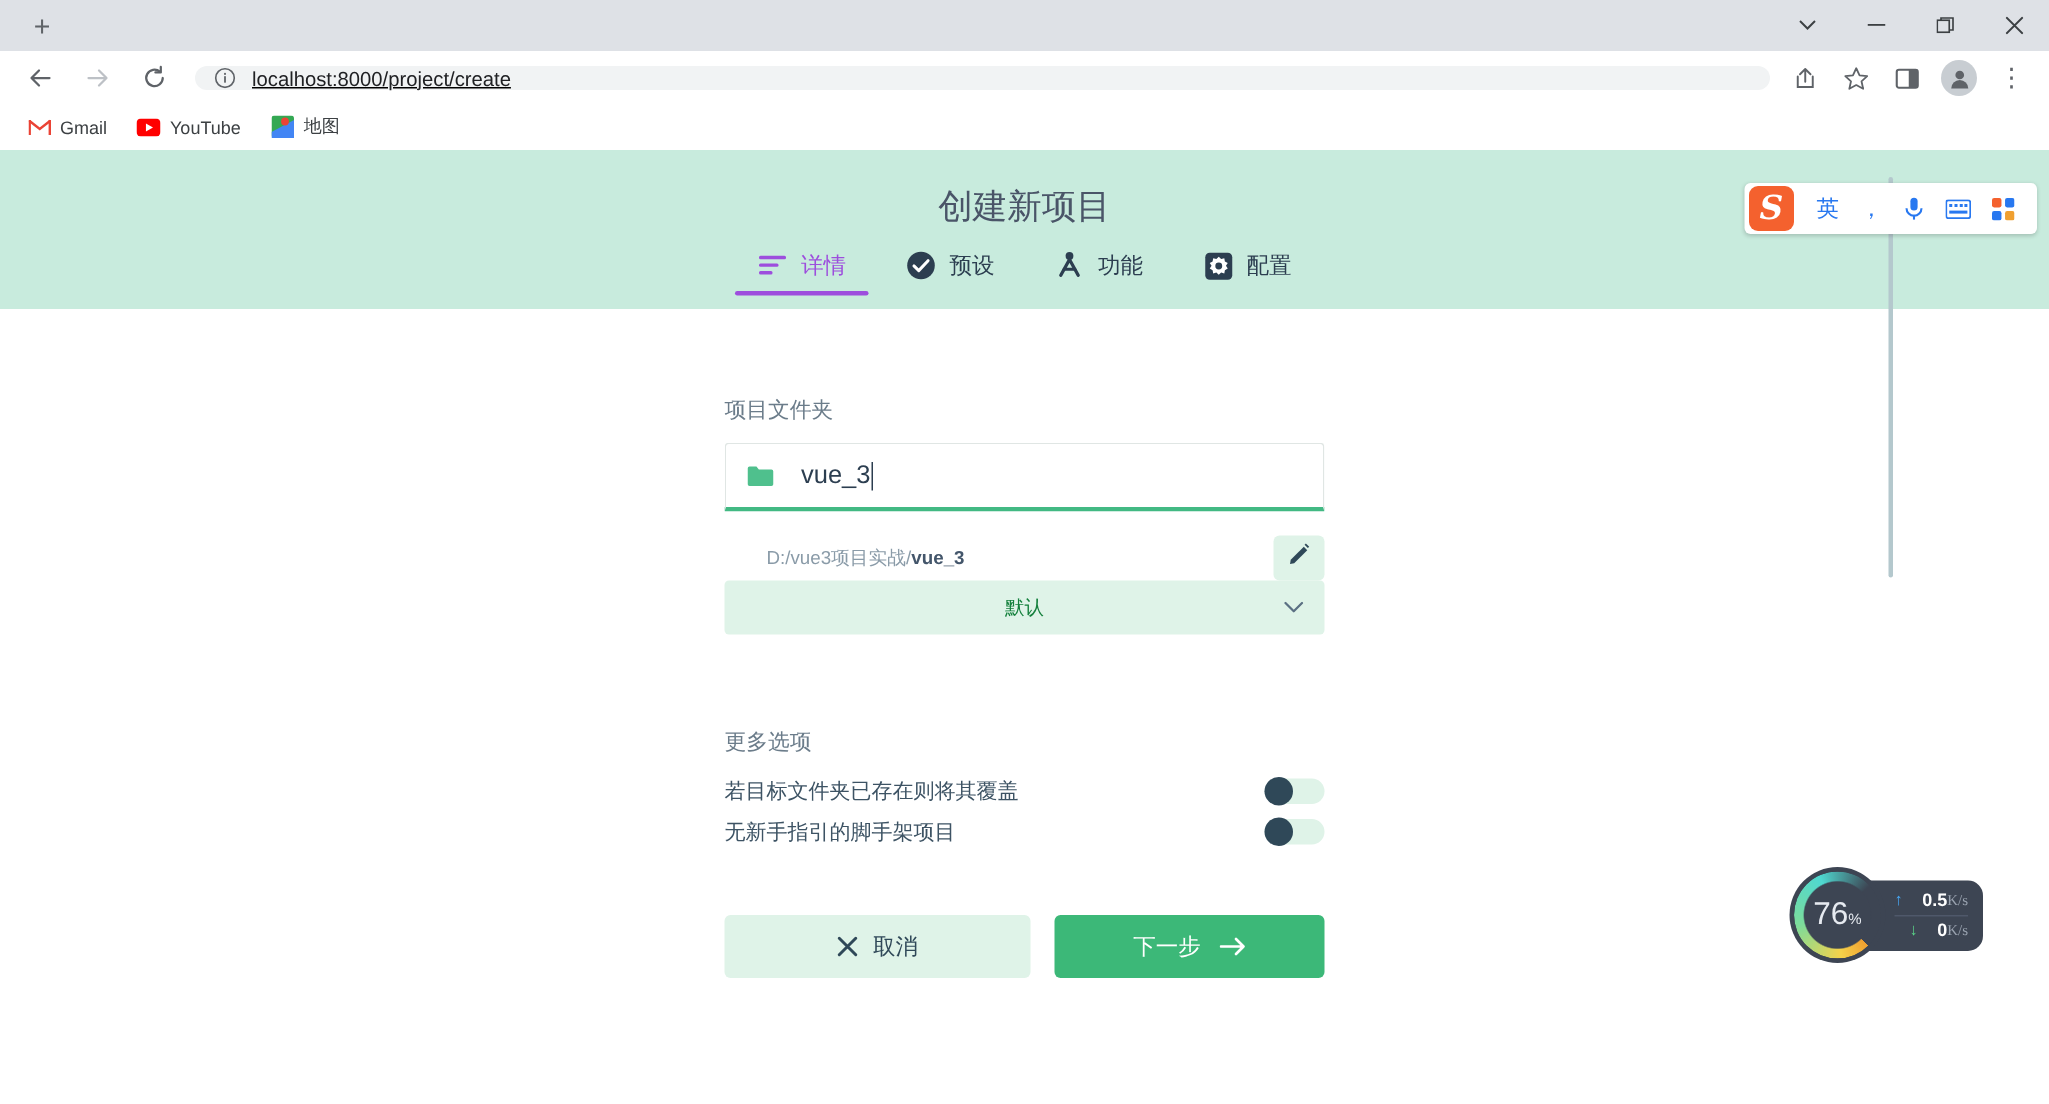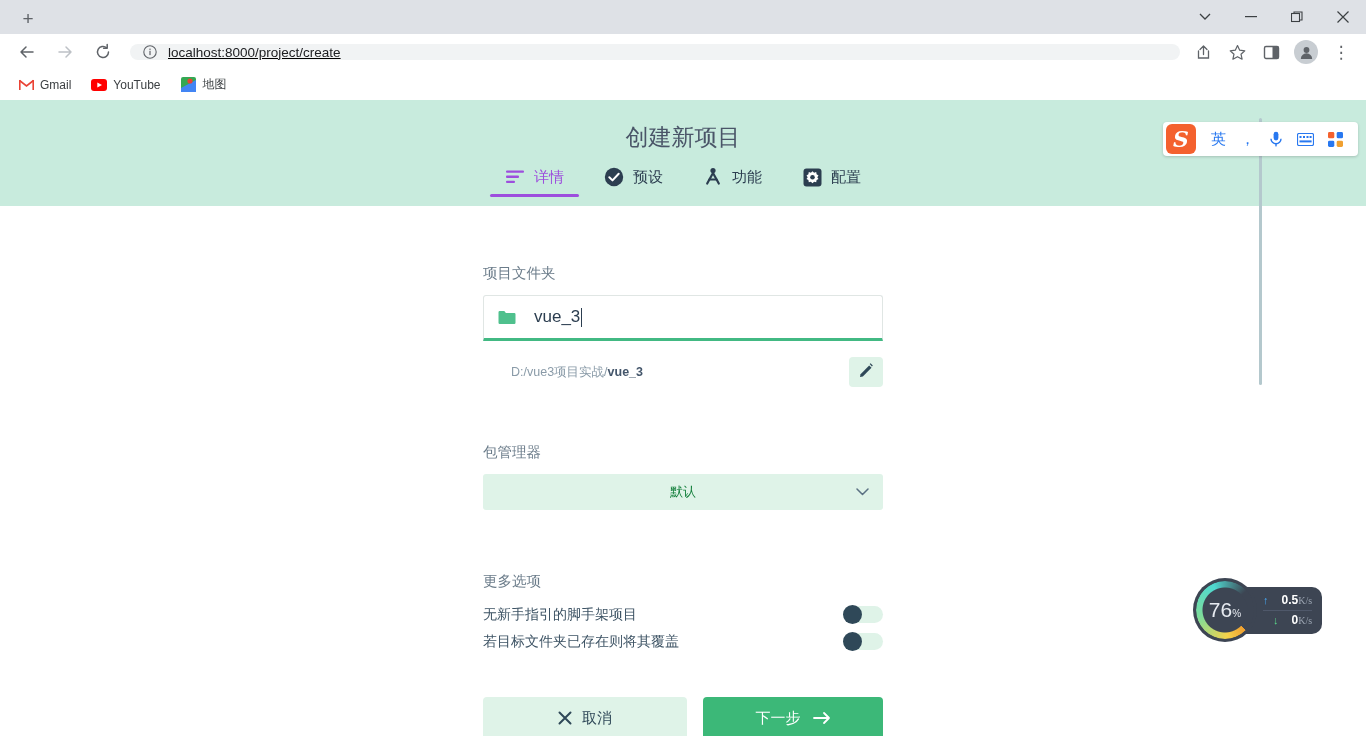--- a/index.html
+++ b/index.html
@@ -609,41 +609,40 @@
       <div class="edit-btn">
         <span>
           <svg width="15" height="15" viewBox="0 0 15 15">
             <path d="M1.5 11.2 L10.2 2.5 L12.5 4.8 L3.8 13.5 L1 14 Z" fill="#2f4858"></path>
             <path d="M10.7 1.1 L11.6 0.3 L13.8 2.5 L12.9 3.4 Z" fill="#2f4858"></path>
           </svg>
         </span>
       </div>
     </div>
 
-    <div class="field-label pm-label">包管理器</div>
     <div class="select-box">
       <span>默认</span>
       <span class="select-chev">
         <svg width="13" height="8" viewBox="0 0 13 8">
             <path d="M1 1 L6.5 6.5 L12 1" stroke="#5b7083" stroke-width="1.5" fill="none" stroke-linecap="round" stroke-linejoin="round"></path>
           </svg>
       </span>
     </div>
 
     <div class="field-label more-label">更多选项</div>
 
     <div class="opt-row">
-      <span class="opt-text">无新手指引的脚手架项目</span>
+      <span class="opt-text">若目标文件夹已存在则将其覆盖</span>
       <span class="toggle">
           <span class="knob"></span>
         </span>
     </div>
 
     <div class="opt-row">
-      <span class="opt-text">若目标文件夹已存在则将其覆盖</span>
+      <span class="opt-text">无新手指引的脚手架项目</span>
       <span class="toggle">
           <span class="knob"></span>
         </span>
     </div>
 
     <div class="btn-row">
       <div class="btn btn-cancel">
         <span class="b-ico">
           <svg width="14" height="14" viewBox="0 0 14 14">
               <path d="M1.5 1.5 L12.5 12.5 M12.5 1.5 L1.5 12.5" stroke="#2f4858" stroke-width="2" stroke-linecap="round"></path>

